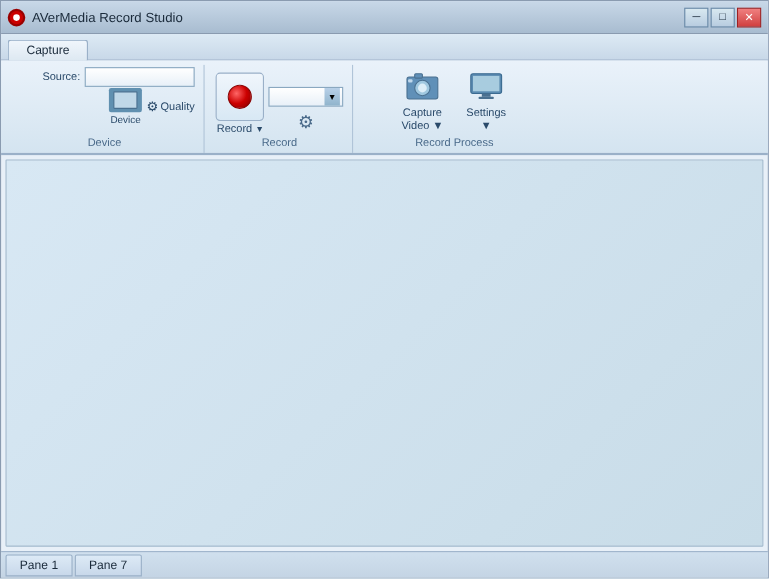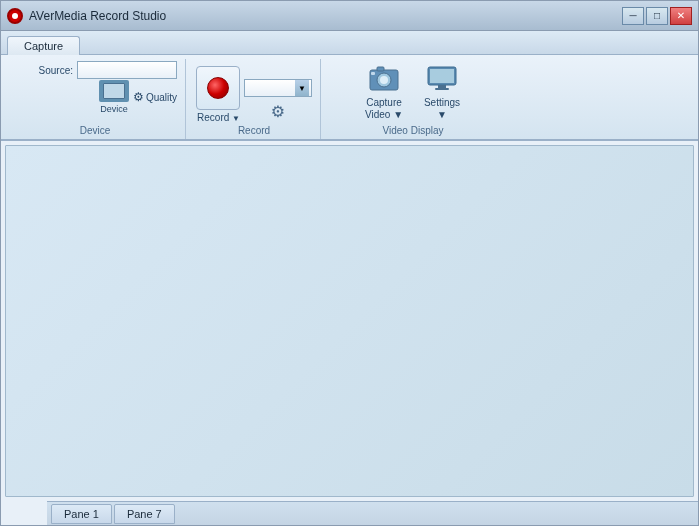--- a/index.html
+++ b/index.html
@@ -314,21 +314,20 @@
 
     
     .status-bar {
       height: 24px;
       background: linear-gradient(to bottom, #d0e0ee, #c4d4e4);
       border-top: 1px solid #9ab0c8;
       display: flex;
       align-items: center;
       gap: 2px;
       padding: 0 4px;
-      margin-left: 46px;
     }
 
     .status-tab {
       padding: 2px 12px;
       background: linear-gradient(to bottom, #ddeaf6, #c8d8ea);
       border: 1px solid #9ab0c8;
       border-radius: 2px 2px 0 0;
       font-size: 11px;
       color: #1a2a3a;
       cursor: pointer;
@@ -474,21 +473,21 @@
               <rect x="9" y="23" width="14" height="2" rx="1" fill="#4a7090"></rect>
             </svg>
           </div>
           <div class="vp-label">
             <span>Settings</span><br>
             <span>▼</span>
           </div>
         </div>
 
       </div>
-      <div class="ribbon-group-label">Video Display</div>
+      <div class="ribbon-group-label">Record Process</div>
     </div>
 
   </div>
 
   <div class="main-content"></div>
 
   <div class="status-bar">
     <div class="status-tab">Pane 1</div>
     <div class="status-tab">Pane 7</div>
   </div>

